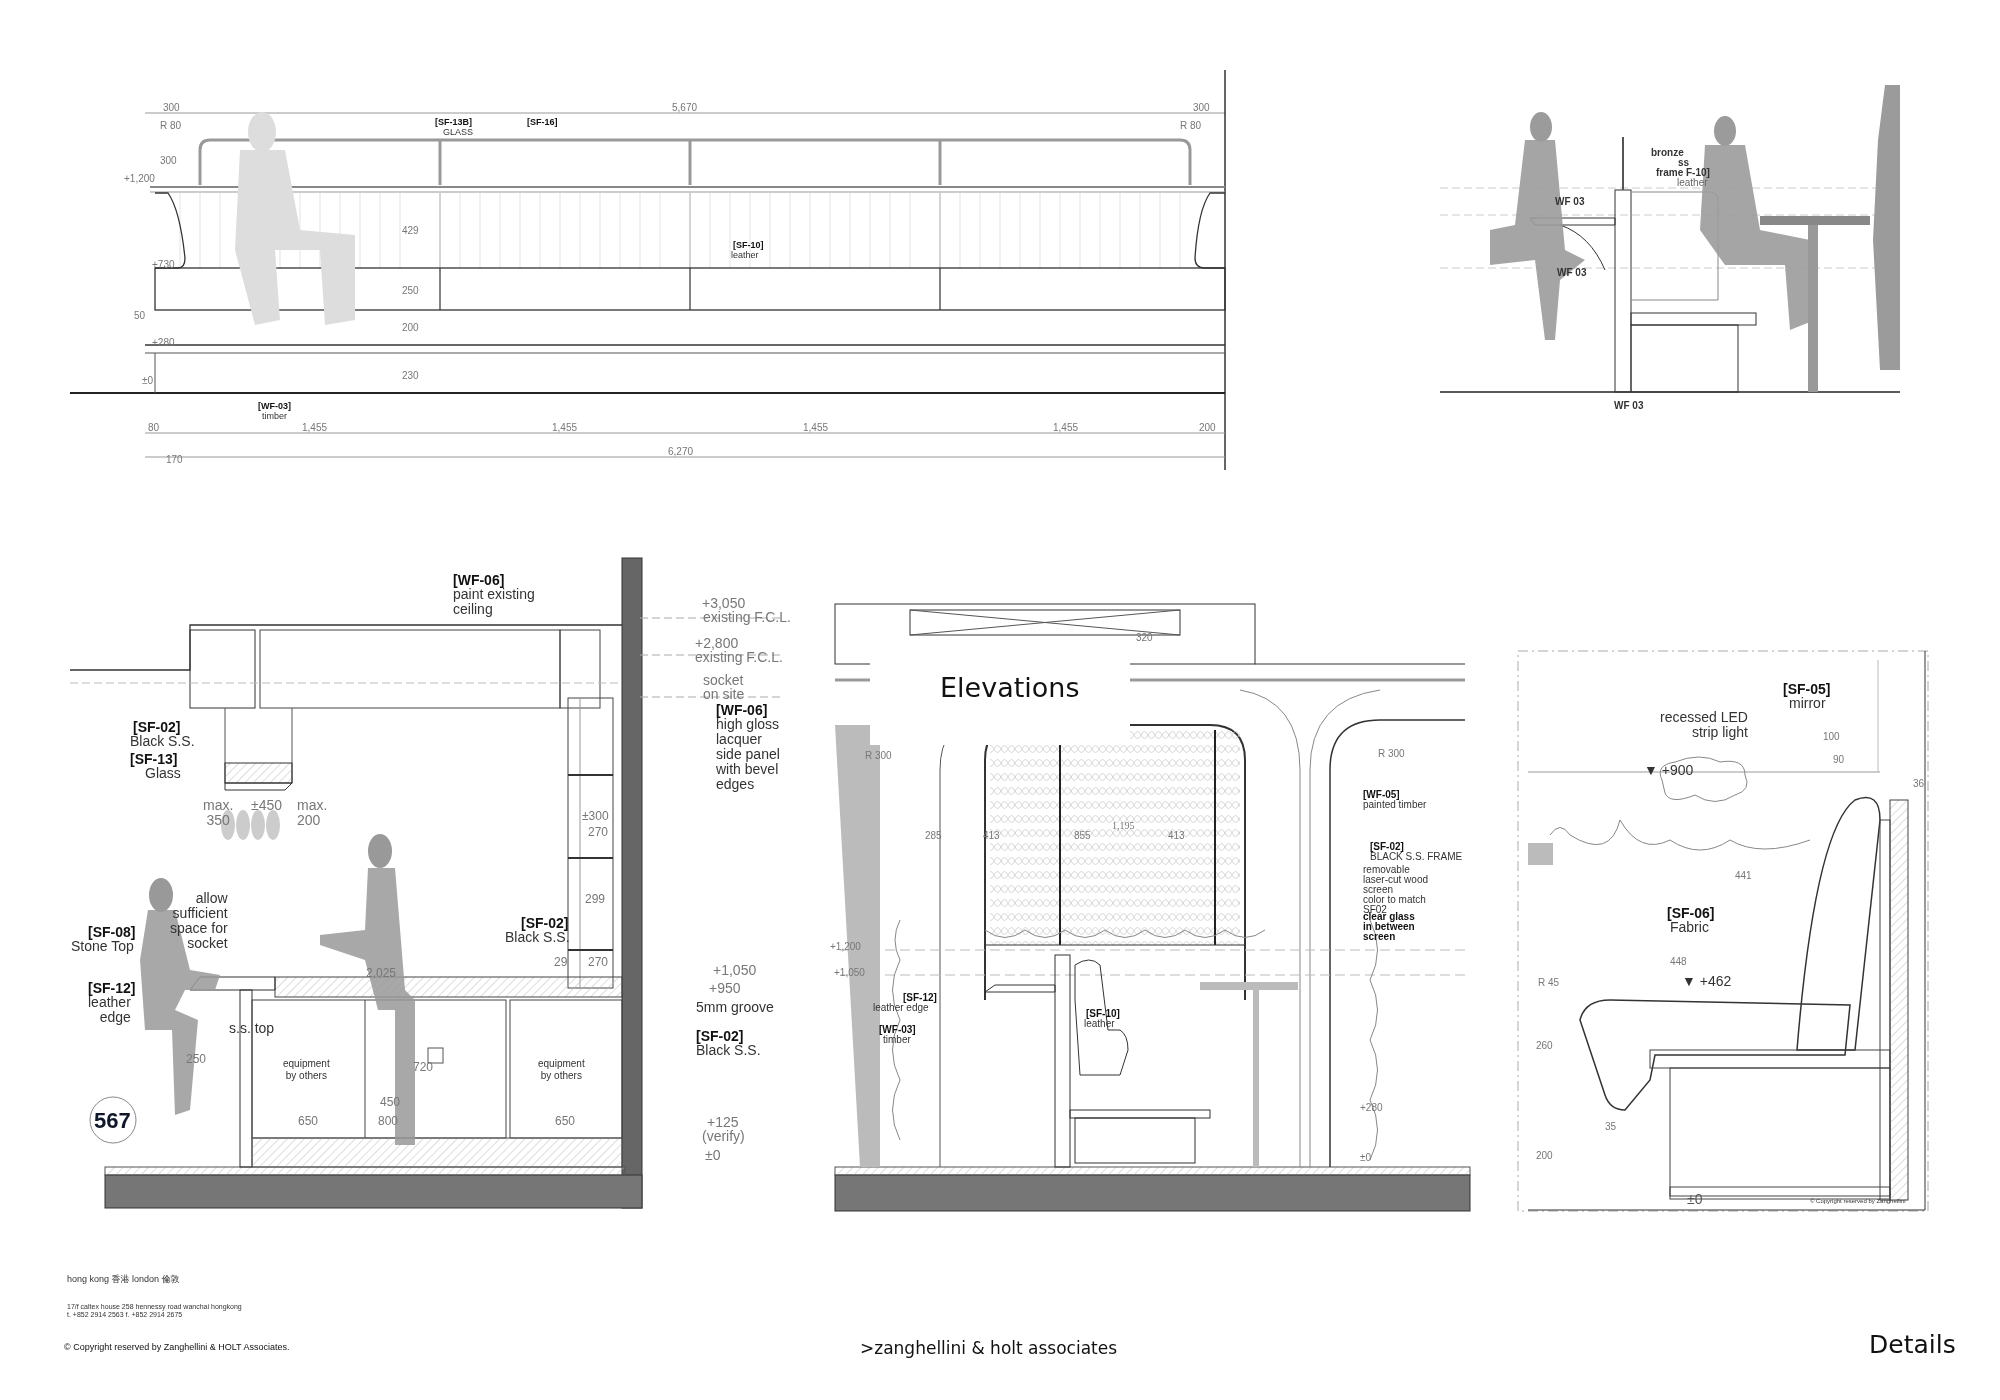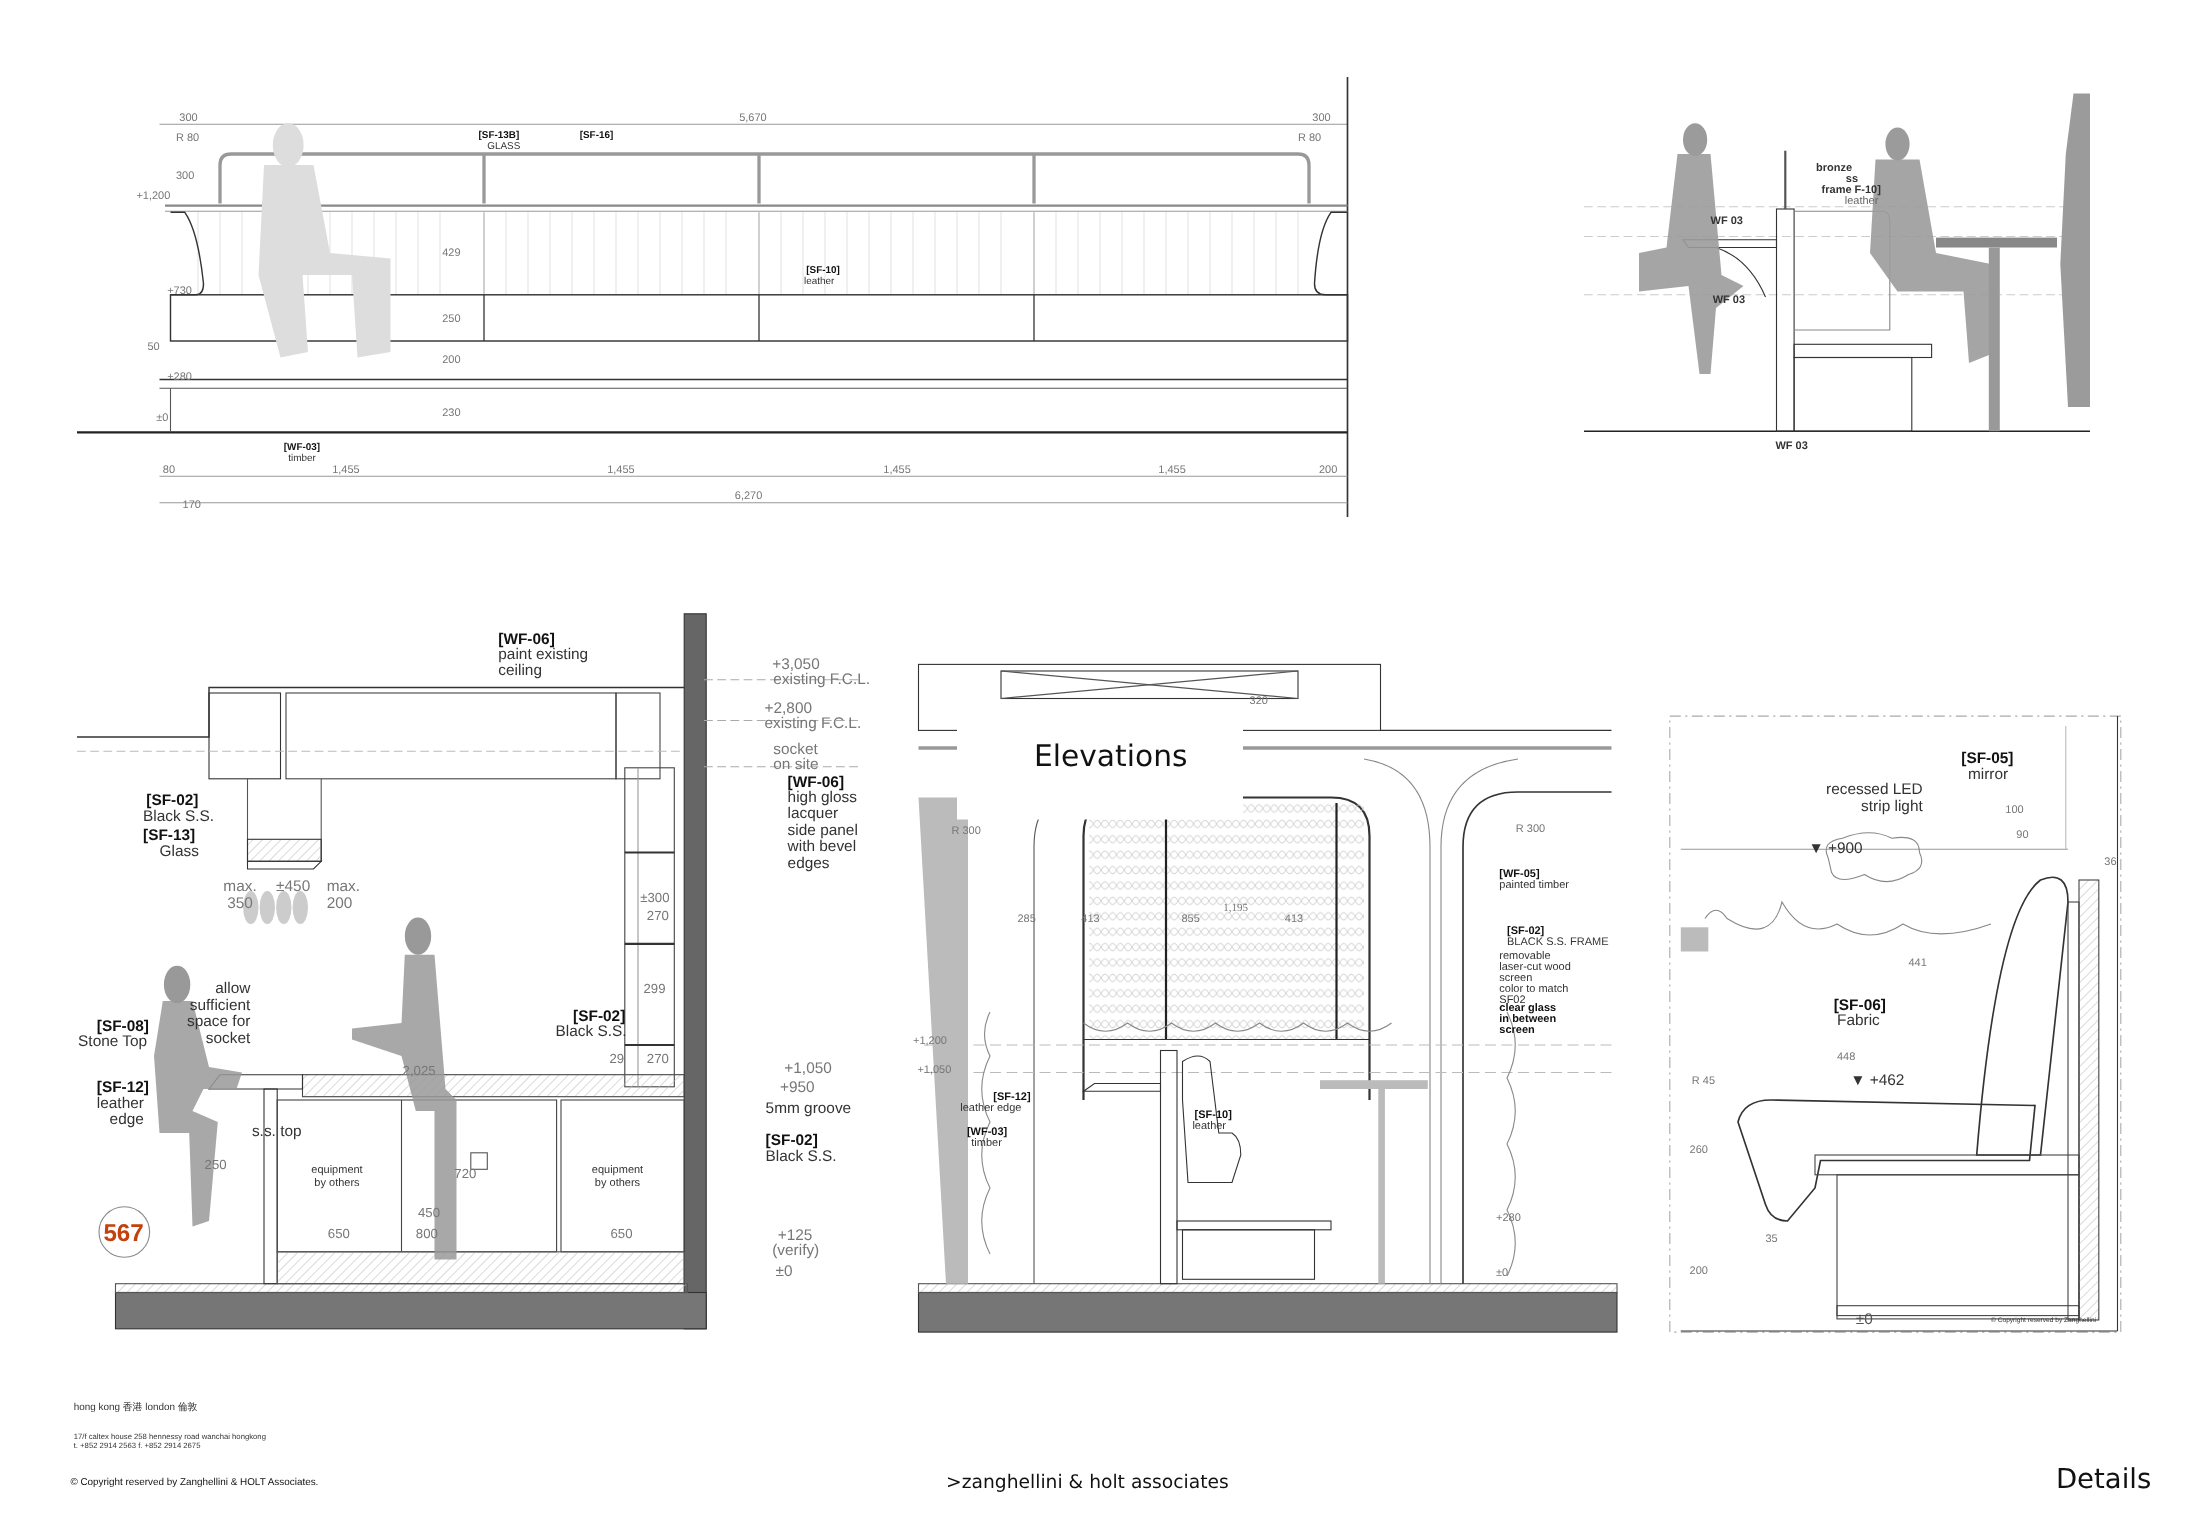--- a/index.html
+++ b/index.html
@@ -343,21 +343,21 @@
   <div class="dim" style="left:366px;top:966px;font-size:12px;">2,025</div>
   <div class="dim" style="left:413px;top:1060px;font-size:12px;">720</div>
   <div class="dim" style="left:380px;top:1095px;font-size:12px;">450</div>
   <div class="dim" style="left:186px;top:1052px;font-size:12px;">250</div>
   <div class="dim" style="left:582px;top:809px;font-size:12px;">±300</div>
   <div class="dim" style="left:588px;top:825px;font-size:12px;">270</div>
   <div class="dim" style="left:585px;top:892px;font-size:12px;">299</div>
   <div class="dim" style="left:588px;top:955px;font-size:12px;">270</div>
   <div class="dim" style="left:554px;top:955px;font-size:12px;">29</div>
 
-  <div class="lbl" style="left:94px;top:1110px;font-size:22px;line-height:22px;font-weight:bold;color:#c2410c;">567</div>
+  <div class="lbl" style="left:94px;top:1110px;font-size:22px;line-height:22px;font-weight:bold;color:#0f172a;">567</div>
 </div>
 
 <div>
   <div class="title-block" style="left:870px;top:660px;width:260px;height:85px;">
     <div style="position:absolute;left:70px;top:12px;font-family:'DejaVu Sans',sans-serif;font-size:27px;">Elevations</div>
   </div>
   <div class="dim" style="left:865px;top:750px;">R 300</div>
   <div class="dim" style="left:1378px;top:748px;">R 300</div>
   <div class="lbl" style="left:1363px;top:789px;font-size:10px;"><b>[WF-05]</b></div>
   <div class="lbl" style="left:1363px;top:799px;font-size:10px;">painted timber</div>

